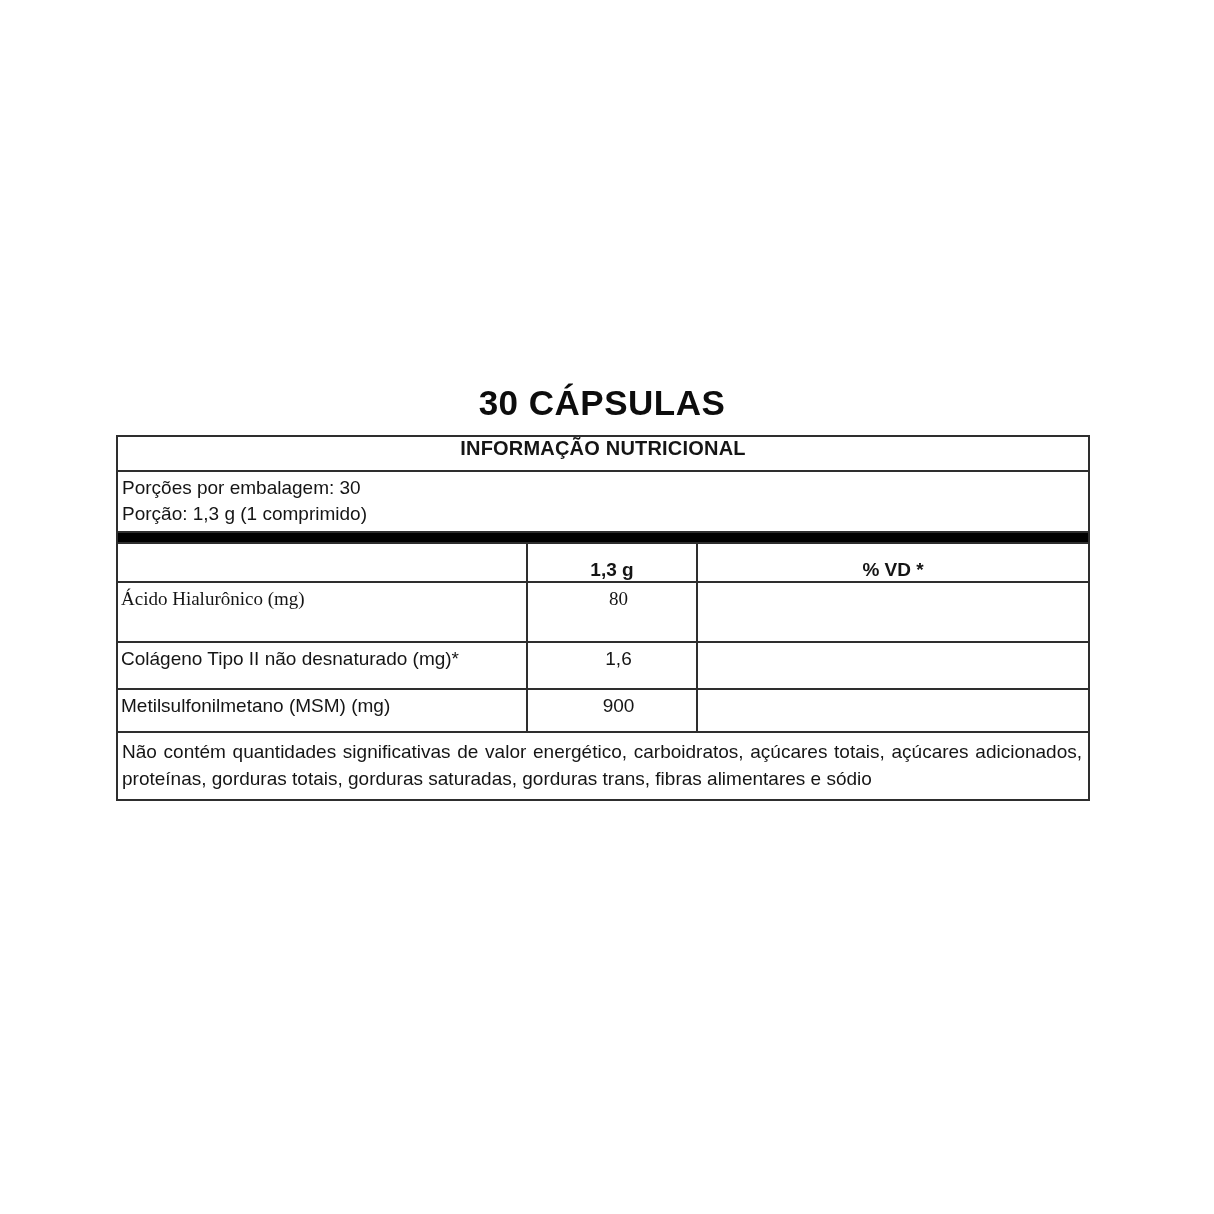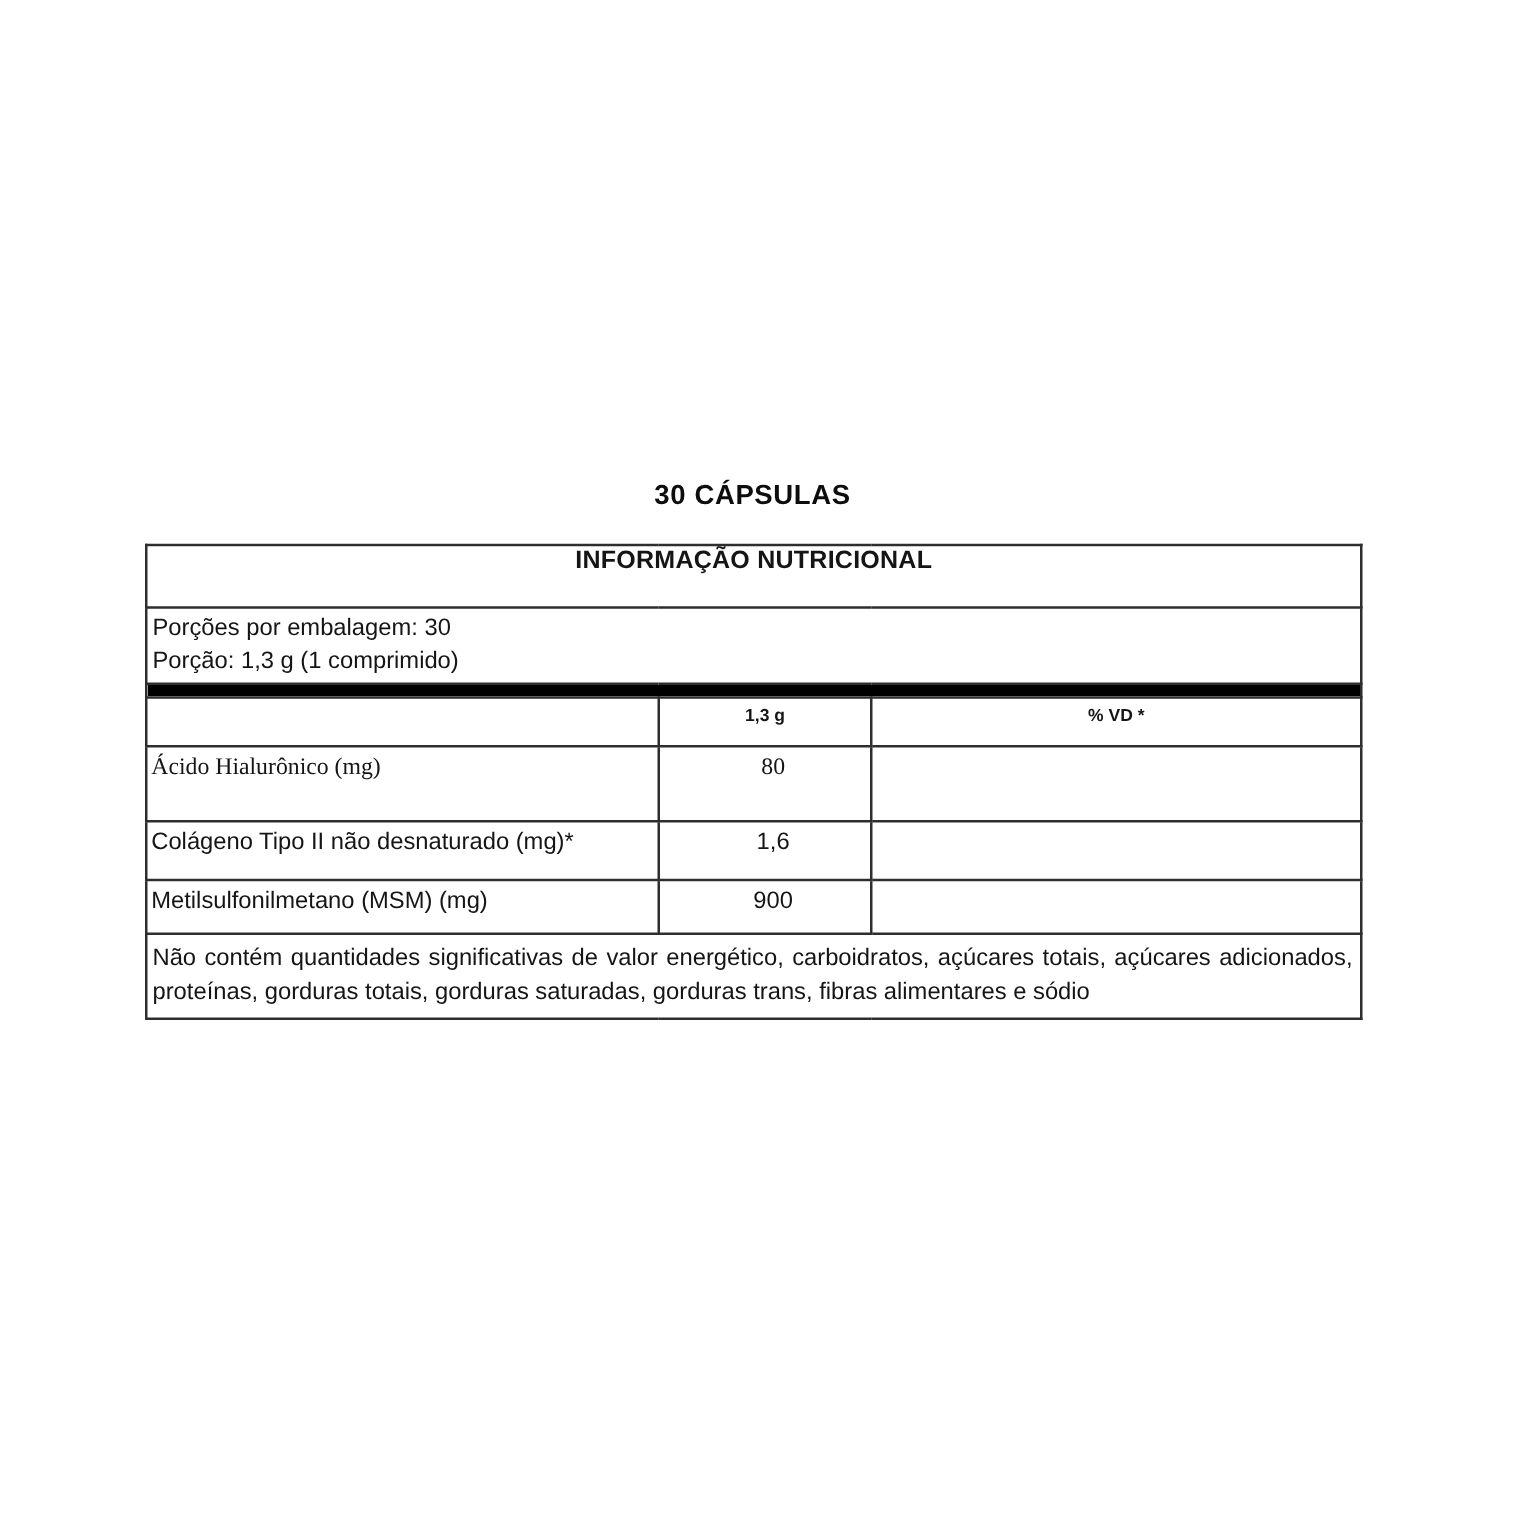--- a/index.html
+++ b/index.html
@@ -13,21 +13,21 @@
     background: #ffffff;
     overflow: hidden;
   }
 
   .page-title {
     position: absolute;
     left: 116px;
     top: 383px;
     width: 972px;
     text-align: center;
-    font-size: 22px;
+    font-size: 35px;
     font-weight: bold;
     letter-spacing: 0.5px;
     color: #0d0d0d;
   }
 
   table.nutrition {
     position: absolute;
     left: 116px;
     top: 435px;
     width: 972px;
@@ -36,21 +36,21 @@
     font-size: 19px;
     color: #151515;
   }
   table.nutrition td {
     border: 2px solid #2e2e2e;
     vertical-align: top;
     overflow: hidden;
   }
 
   .title-row td {
-    height: 50px;
+    height: 35px;
     text-align: center;
     vertical-align: middle;
     font-weight: bold;
     font-size: 20px;
     letter-spacing: 0.2px;
   }
 
   .servings-row td {
     height: 58px;
     padding: 3px 4px 4px 4px;
@@ -60,23 +60,23 @@
 
   .bar-row td {
     height: 11px;
     background: #000000;
     border-color: #000000;
     padding: 0;
   }
 
   .head-row td {
     height: 39px;
-    padding-top: 5px;
+    padding-top: 15px;
     font-weight: bold;
-    font-size: 14px;
+    font-size: 19px;
   }
 
   .data-row td { padding-top: 5px; font-size: 19px; padding-left: 13px; }
   .data-row.r1 td { height: 60px; font-family: Liberation Serif, serif; }
   .data-row.r2 td { height: 47px; }
   .data-row.r3 td { height: 43px; }
 
   td.label-cell { padding-left: 3px; }
   td.center { text-align: center; }
 

